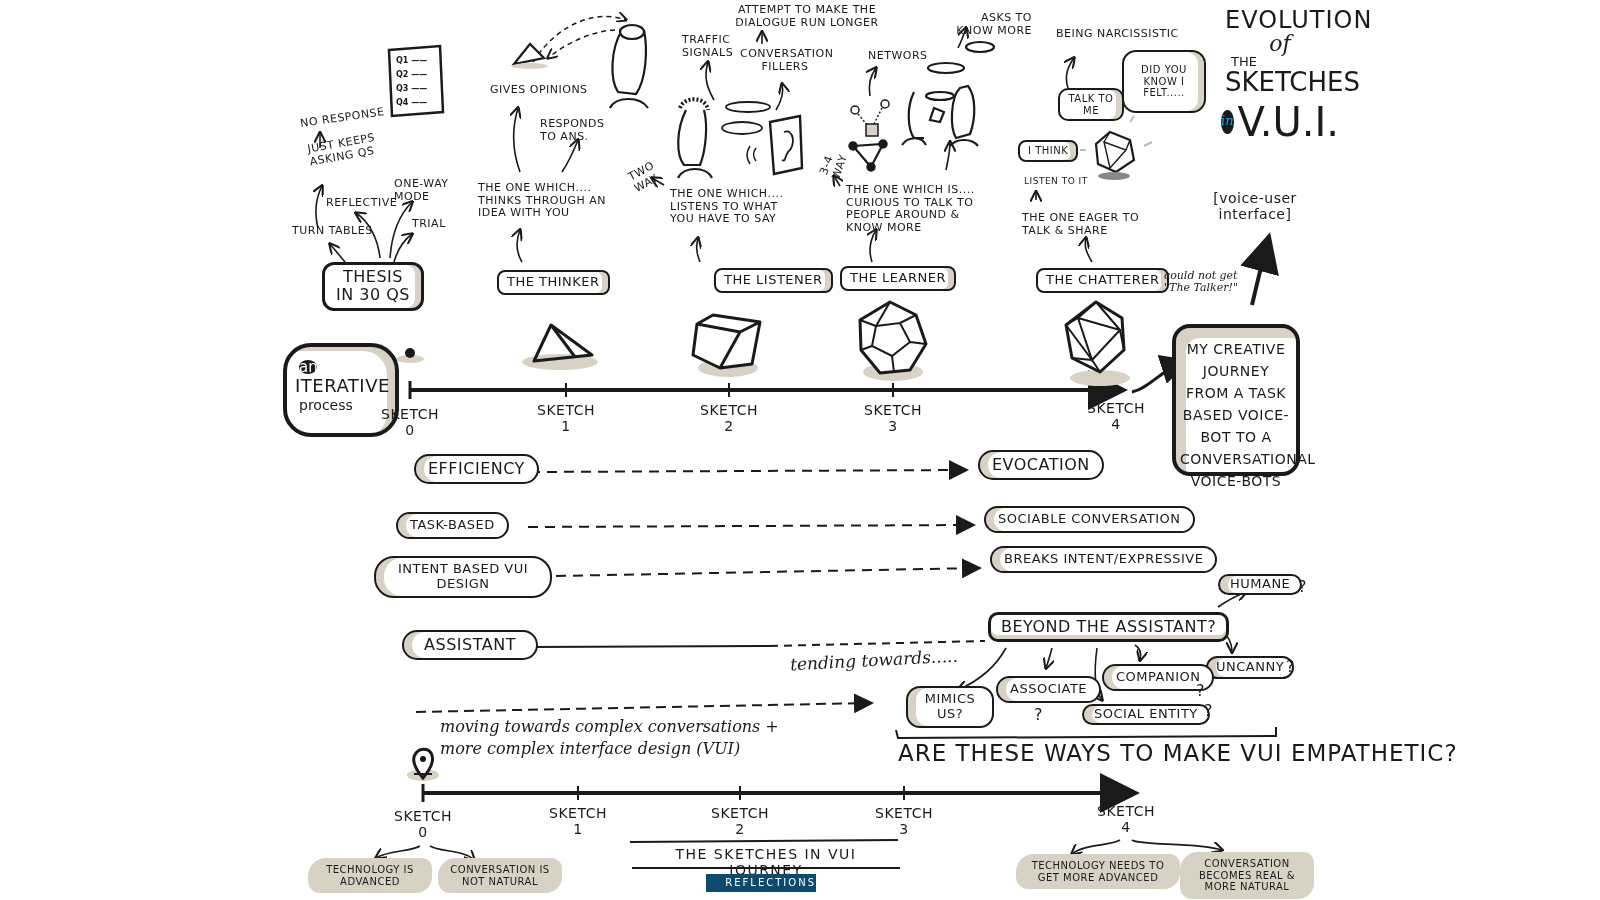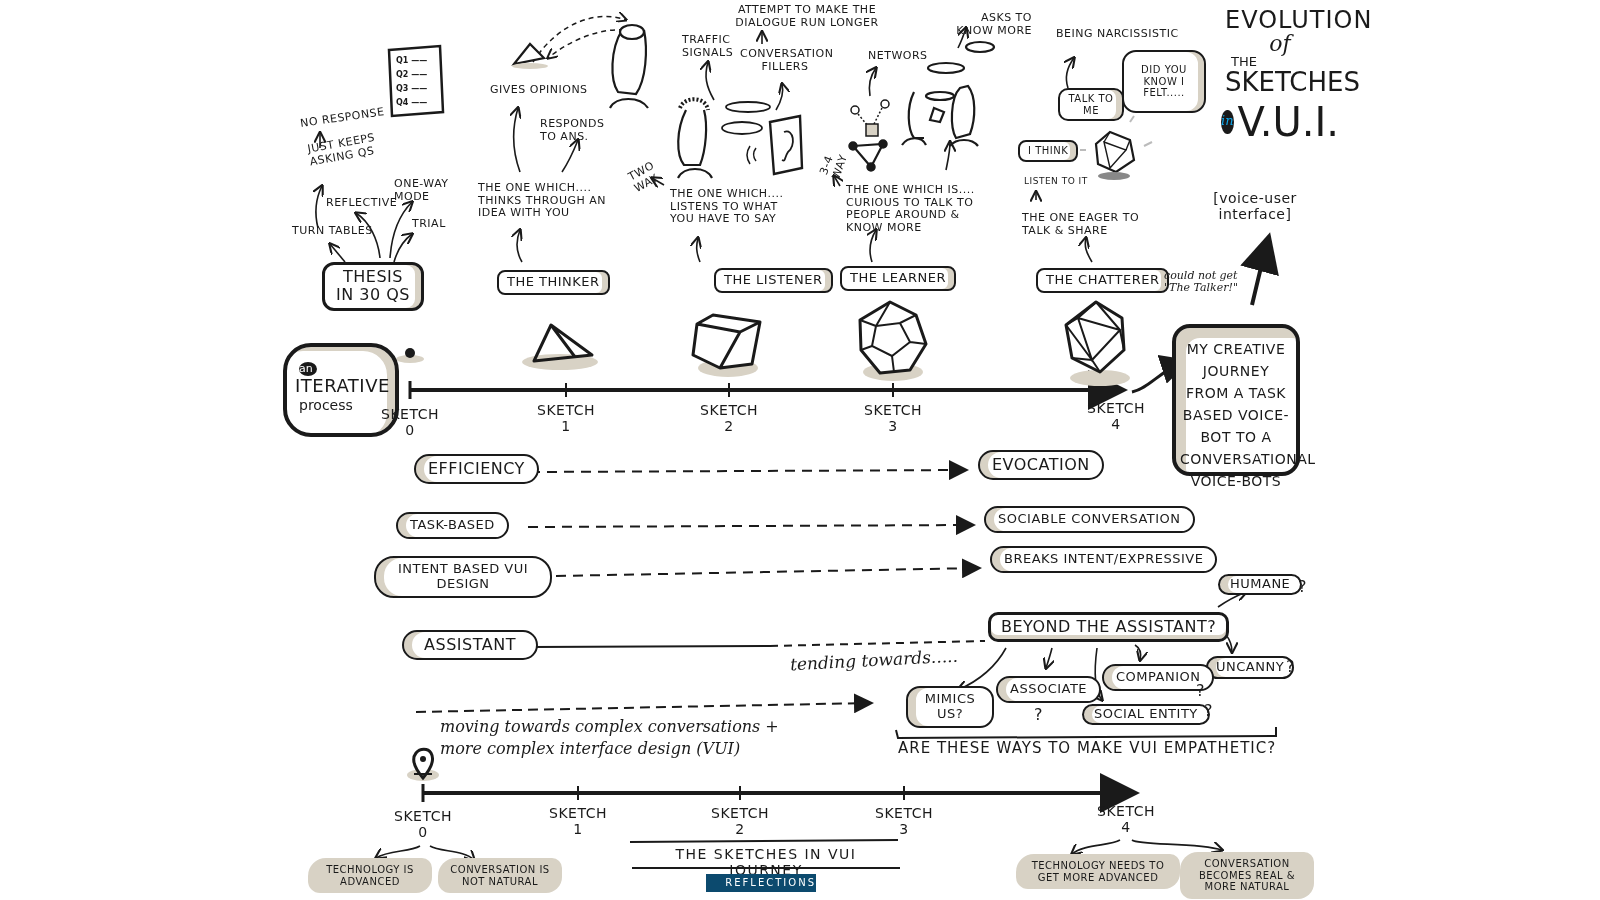--- a/index.html
+++ b/index.html
@@ -220,21 +220,21 @@
   <div class="title-word" style="font-size:26px;line-height:26px;">Sketches</div>
   <div style="display:flex;align-items:center;justify-content:center;gap:4px;margin-top:6px;">
     <span style="display:inline-block;width:24px;height:24px;border-radius:50%;background:#1a1a1a;color:#0ea5e9;font-family:'DejaVu Serif',serif;font-style:italic;font-size:13px;line-height:22px;text-align:center;">in</span>
     <span class="title-word" style="font-size:40px;line-height:42px;">V.U.I.</span>
   </div>
 </div>
 <div class="abs hand" style="left:1190px;top:190px;width:130px;font-size:14px;text-transform:lowercase;text-align:center;">[voice-user interface]</div>
 
 <div class="abs" style="left:283px;top:343px;width:108px;height:86px;border:4px solid #1a1a1a;border-radius:28px;box-shadow:inset -8px 4px 0 #d8d2c5;background:#fff;">
   <div style="margin:10px 0 0 12px;">
-    <span style="display:inline-block;width:18px;height:14px;border-radius:50%;background:#1a1a1a;color:#fff;font-size:11px;text-align:left;line-height:14px;">an</span>
+    <span style="display:inline-block;width:18px;height:14px;border-radius:50%;background:#1a1a1a;color:#fff;font-size:15px;text-align:center;line-height:14px;">an</span>
   </div>
   <div class="hand" style="font-size:18px;padding-left:8px;">Iterative</div>
   <div style="font-size:14px;padding-left:12px;">process</div>
 </div>
 
 <div class="abs" style="left:396px;top:54px;font-size:8px;line-height:14px;font-weight:bold;">
   <div><span>Q1</span> ——</div>
   <div><span>Q2</span> ——</div>
   <div><span>Q3</span> ——</div>
   <div><span>Q4</span> ——</div>
@@ -311,21 +311,21 @@
 <div class="abs hand small" style="left:1298px;top:578px;font-size:16px;">?</div>
 <div class="abs hand med pill" style="left:1206px;top:656px;padding:2px 8px;">Uncanny</div>
 <div class="abs hand small" style="left:1286px;top:658px;font-size:16px;">?</div>
 <div class="abs hand med pill" style="left:1102px;top:664px;">Companion</div>
 <div class="abs hand small" style="left:1196px;top:682px;font-size:16px;">?</div>
 <div class="abs hand med pill" style="left:1082px;top:704px;padding:1px 10px;">Social entity</div>
 <div class="abs hand small" style="left:1204px;top:702px;font-size:16px;">?</div>
 <div class="abs hand med pill" style="left:996px;top:676px;">Associate</div>
 <div class="abs hand small" style="left:1034px;top:706px;font-size:16px;">?</div>
 <div class="abs hand med pill" style="left:906px;top:686px;width:60px;border-radius:14px;">Mimics us?</div>
-<div class="abs hand" style="left:898px;top:740px;font-size:15px;letter-spacing:1px;">Are these ways to make VUI empathetic?</div>
+<div class="abs hand" style="left:898px;top:740px;font-size:23px;letter-spacing:1px;">Are these ways to make VUI empathetic?</div>
 
 <div class="abs" style="left:440px;top:716px;width:360px;font-family:'DejaVu Serif',serif;font-style:italic;font-size:16px;line-height:22px;">moving towards complex conversations + more complex interface design (VUI)</div>
 
 <div class="abs hand tick-label" style="left:391px;top:808px;width:64px;">
     <div>Sketch</div>
     <div>0</div>
   </div>
 <div class="abs hand tick-label" style="left:546px;top:805px;width:64px;">
     <div>Sketch</div>
     <div>1</div>

